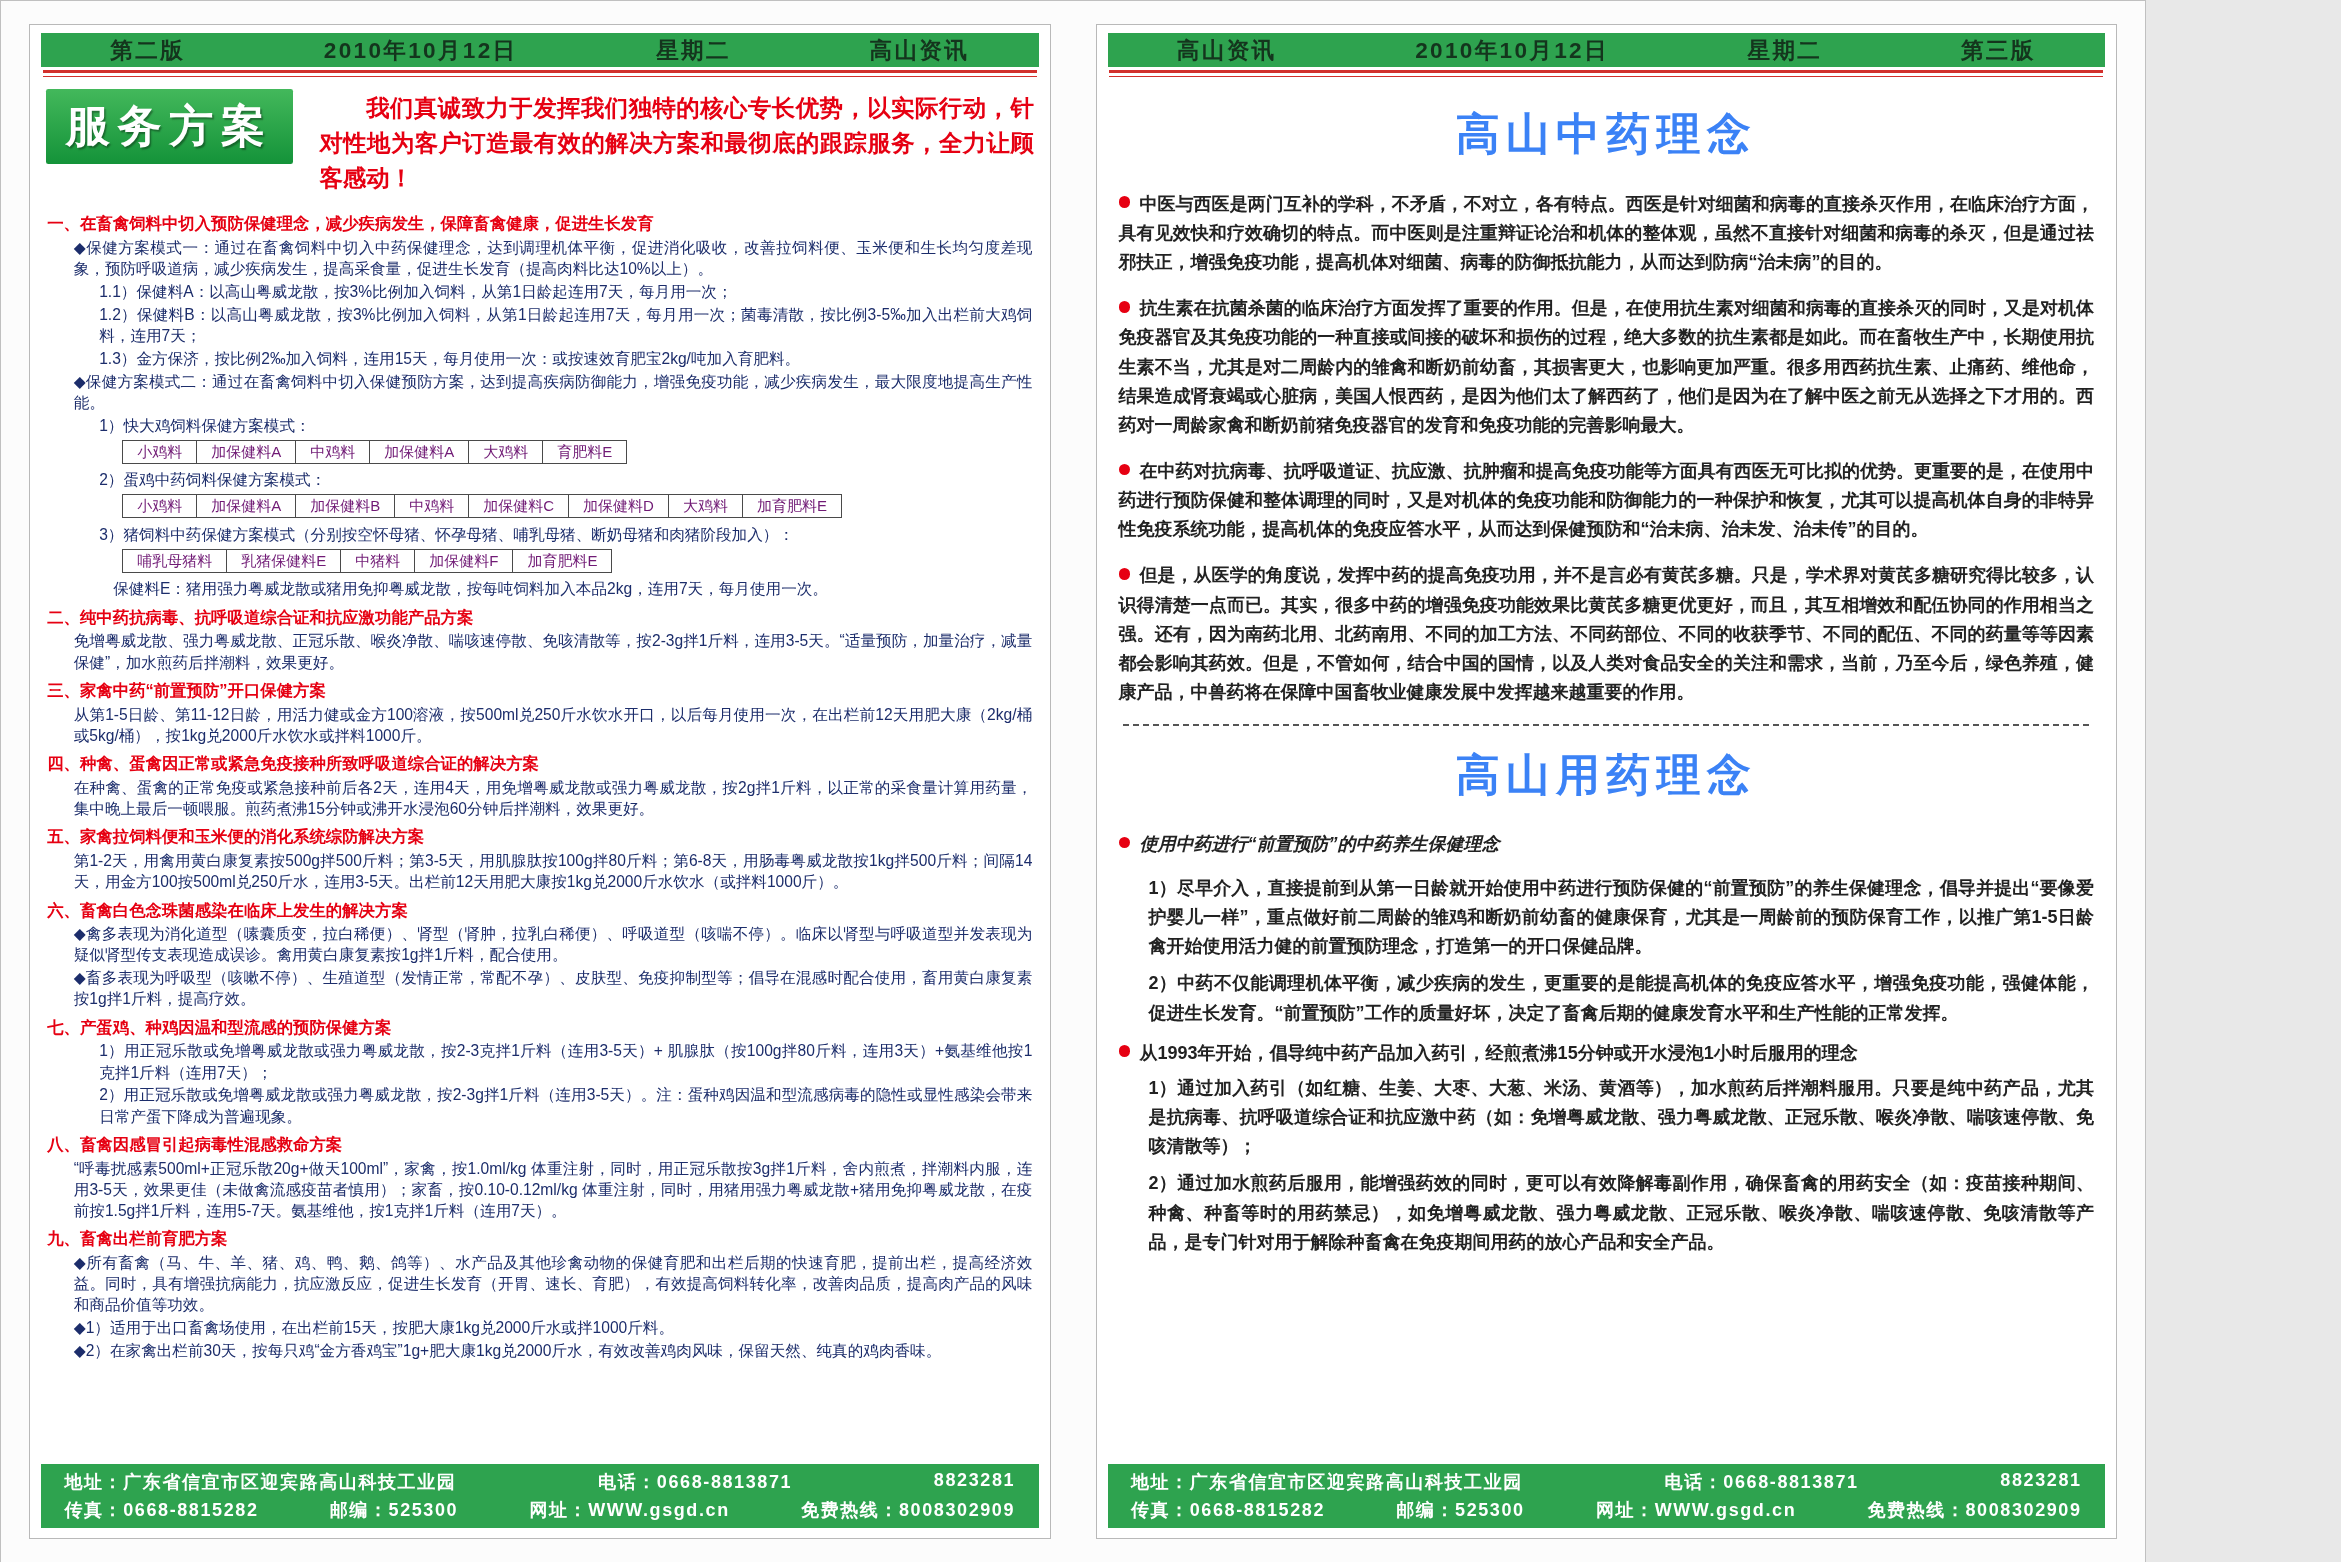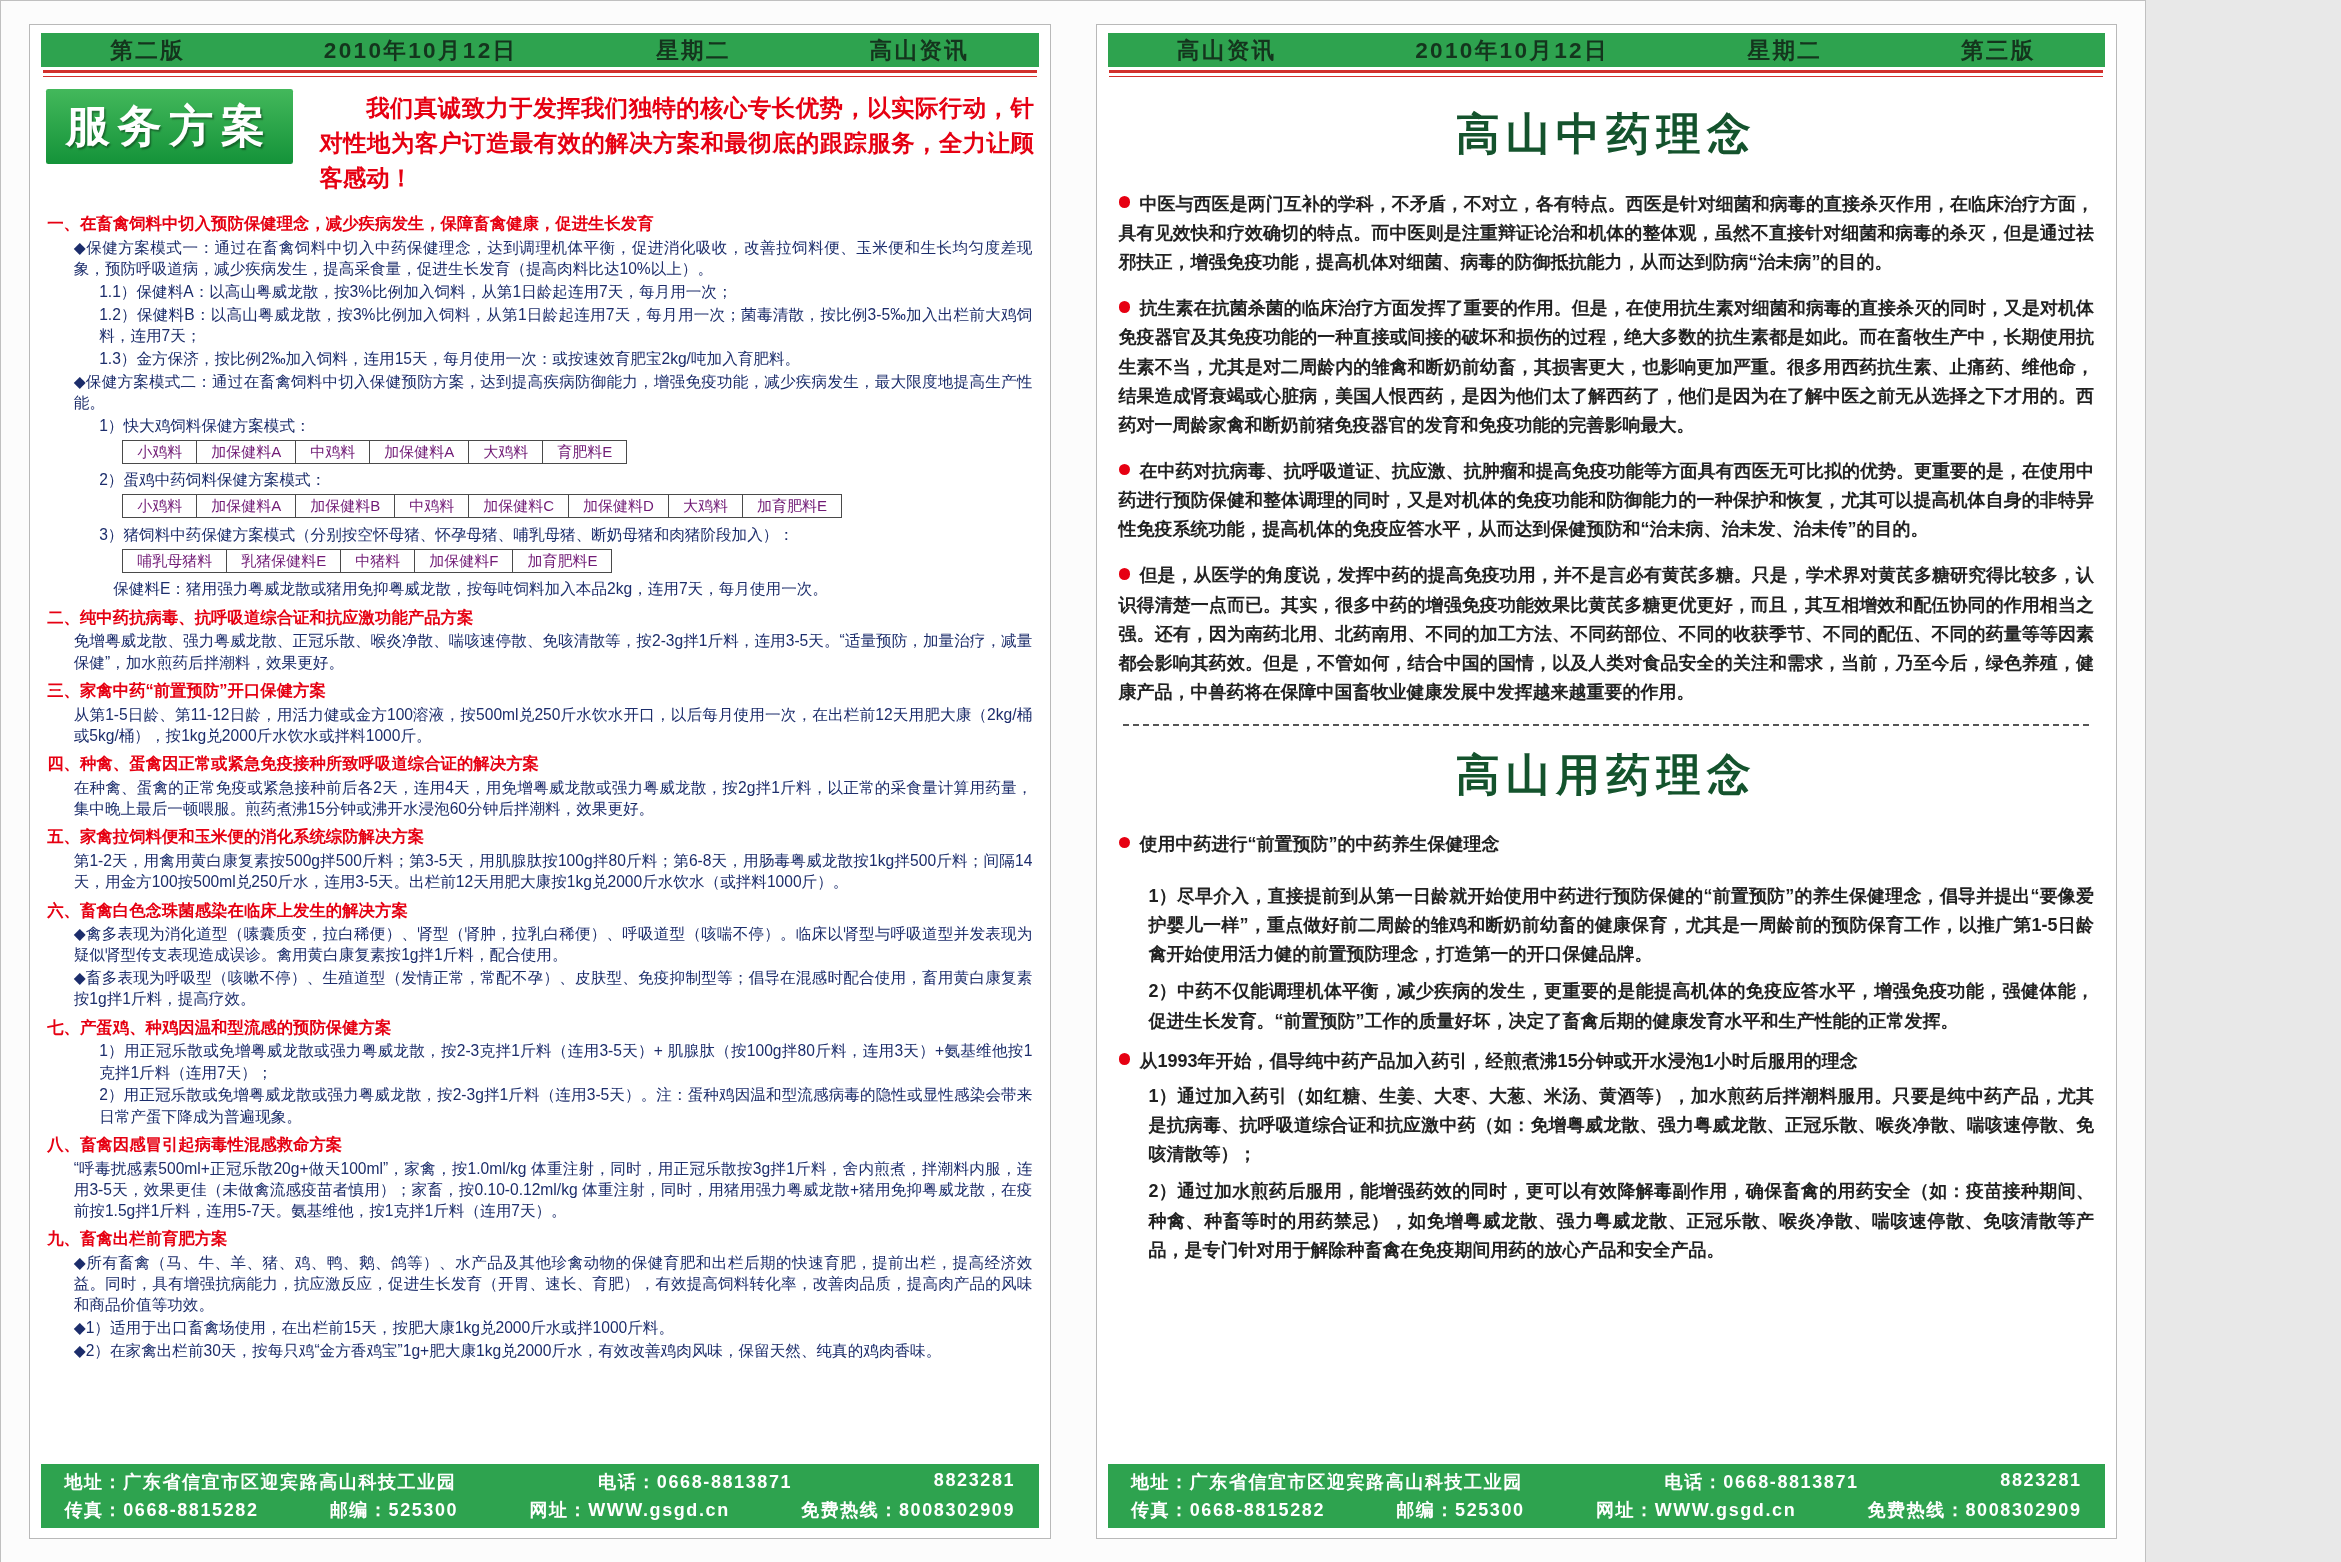--- a/index.html
+++ b/index.html
@@ -25,21 +25,21 @@
   .sec-title{color:#e60012;font-weight:bold;font-size:16.4px;margin:5.5px 0 2.3px;}
   .p{margin:1.6px 0;text-align:justify;}
   .p-dia{margin-left:26.5px;}
   .p-num{margin-left:52px;}
   .p-note{margin-left:66px;}
   .feed-row{display:flex;margin:3.9px 0 5.5px 75px;}
   .cell{border:0.8px solid #4a4a4a;padding:0.8px 14px;font-size:15px;background:#fff;white-space:nowrap;color:#701a75;}
   .cell + .cell{border-left:none;}
 
   
-  .r-title{text-align:center;color:#14532d;font-size:44px;font-weight:bold;letter-spacing:6.2px;margin:12.5px 0 20px;}
+  .r-title{text-align:center;color:#3b82f6;font-size:44px;font-weight:bold;letter-spacing:6.2px;margin:12.5px 0 20px;}
   .content-right{font-size:18px;line-height:1.62;color:#222;font-weight:600;padding:0 11px;}
   .r-para{margin:0 0 17px;text-align:justify;}
   .dot{display:inline-block;width:11.7px;height:11.7px;border-radius:50%;background:#e60012;margin-right:9.4px;vertical-align:1.6px;}
   .g-item{margin:3.1px 0 7.8px 30px;text-align:justify;}
   .separator{border-top:2.3px dashed #555;margin:3.1px 4.7px 4.7px;}
 
   
   .botbar{margin-top:auto;background:#2ea34f;color:#ffffff;font-weight:bold;font-size:18px;
           padding:6.2px 23.4px;display:flex;flex-direction:column;gap:3.9px;letter-spacing:1.6px;flex:0 0 auto;}
   .f-line{display:flex;justify-content:space-between;gap:24px;white-space:nowrap;}
@@ -180,21 +180,21 @@
       <p class="r-para"><span class="dot"></span><span>中医与西医是两门互补的学科，不矛盾，不对立，各有特点。西医是针对细菌和病毒的直接杀灭作用，在临床治疗方面，具有见效快和疗效确切的特点。而中医则是注重辩证论治和机体的整体观，虽然不直接针对细菌和病毒的杀灭，但是通过祛邪扶正，增强免疫功能，提高机体对细菌、病毒的防御抵抗能力，从而达到防病“治未病”的目的。</span></p>
       <p class="r-para"><span class="dot"></span><span>抗生素在抗菌杀菌的临床治疗方面发挥了重要的作用。但是，在使用抗生素对细菌和病毒的直接杀灭的同时，又是对机体免疫器官及其免疫功能的一种直接或间接的破坏和损伤的过程，绝大多数的抗生素都是如此。而在畜牧生产中，长期使用抗生素不当，尤其是对二周龄内的雏禽和断奶前幼畜，其损害更大，也影响更加严重。很多用西药抗生素、止痛药、维他命，结果造成肾衰竭或心脏病，美国人恨西药，是因为他们太了解西药了，他们是因为在了解中医之前无从选择之下才用的。西药对一周龄家禽和断奶前猪免疫器官的发育和免疫功能的完善影响最大。</span></p>
       <p class="r-para"><span class="dot"></span><span>在中药对抗病毒、抗呼吸道证、抗应激、抗肿瘤和提高免疫功能等方面具有西医无可比拟的优势。更重要的是，在使用中药进行预防保健和整体调理的同时，又是对机体的免疫功能和防御能力的一种保护和恢复，尤其可以提高机体自身的非特异性免疫系统功能，提高机体的免疫应答水平，从而达到保健预防和“治未病、治未发、治未传”的目的。</span></p>
       <p class="r-para"><span class="dot"></span><span>但是，从医学的角度说，发挥中药的提高免疫功用，并不是言必有黄芪多糖。只是，学术界对黄芪多糖研究得比较多，认识得清楚一点而已。其实，很多中药的增强免疫功能效果比黄芪多糖更优更好，而且，其互相增效和配伍协同的作用相当之强。还有，因为南药北用、北药南用、不同的加工方法、不同药部位、不同的收获季节、不同的配伍、不同的药量等等因素都会影响其药效。但是，不管如何，结合中国的国情，以及人类对食品安全的关注和需求，当前，乃至今后，绿色养殖，健康产品，中兽药将在保障中国畜牧业健康发展中发挥越来越重要的作用。</span></p>
 
       <div class="separator"></div>
 
       <h1 class="r-title">高山用药理念</h1>
 
       <div>
-        <p class="r-para" style="margin-bottom:23px;"><span class="dot"></span><span>使用中药进行“前置预防”的中药养生保健理念</span></p>
+        <p class="r-para" style="margin-bottom:15px;font-style:italic;"><span class="dot"></span><span>使用中药进行“前置预防”的中药养生保健理念</span></p>
         <p class="g-item">1）尽早介入，直接提前到从第一日龄就开始使用中药进行预防保健的“前置预防”的养生保健理念，倡导并提出“要像爱护婴儿一样”，重点做好前二周龄的雏鸡和断奶前幼畜的健康保育，尤其是一周龄前的预防保育工作，以推广第1-5日龄禽开始使用活力健的前置预防理念，打造第一的开口保健品牌。</p>
         <p class="g-item">2）中药不仅能调理机体平衡，减少疾病的发生，更重要的是能提高机体的免疫应答水平，增强免疫功能，强健体能，促进生长发育。“前置预防”工作的质量好坏，决定了畜禽后期的健康发育水平和生产性能的正常发挥。</p>
       </div>
 
       <div>
         <p class="r-para" style="margin-bottom:6.2px;margin-top:11px;"><span class="dot"></span><span>从1993年开始，倡导纯中药产品加入药引，经煎煮沸15分钟或开水浸泡1小时后服用的理念</span></p>
         <p class="g-item">1）通过加入药引（如红糖、生姜、大枣、大葱、米汤、黄酒等），加水煎药后拌潮料服用。只要是纯中药产品，尤其是抗病毒、抗呼吸道综合证和抗应激中药（如：免增粤威龙散、强力粤威龙散、正冠乐散、喉炎净散、喘咳速停散、免咳清散等）；</p>
         <p class="g-item">2）通过加水煎药后服用，能增强药效的同时，更可以有效降解毒副作用，确保畜禽的用药安全（如：疫苗接种期间、种禽、种畜等时的用药禁忌），如免增粤威龙散、强力粤威龙散、正冠乐散、喉炎净散、喘咳速停散、免咳清散等产品，是专门针对用于解除种畜禽在免疫期间用药的放心产品和安全产品。</p>
       </div>
 

